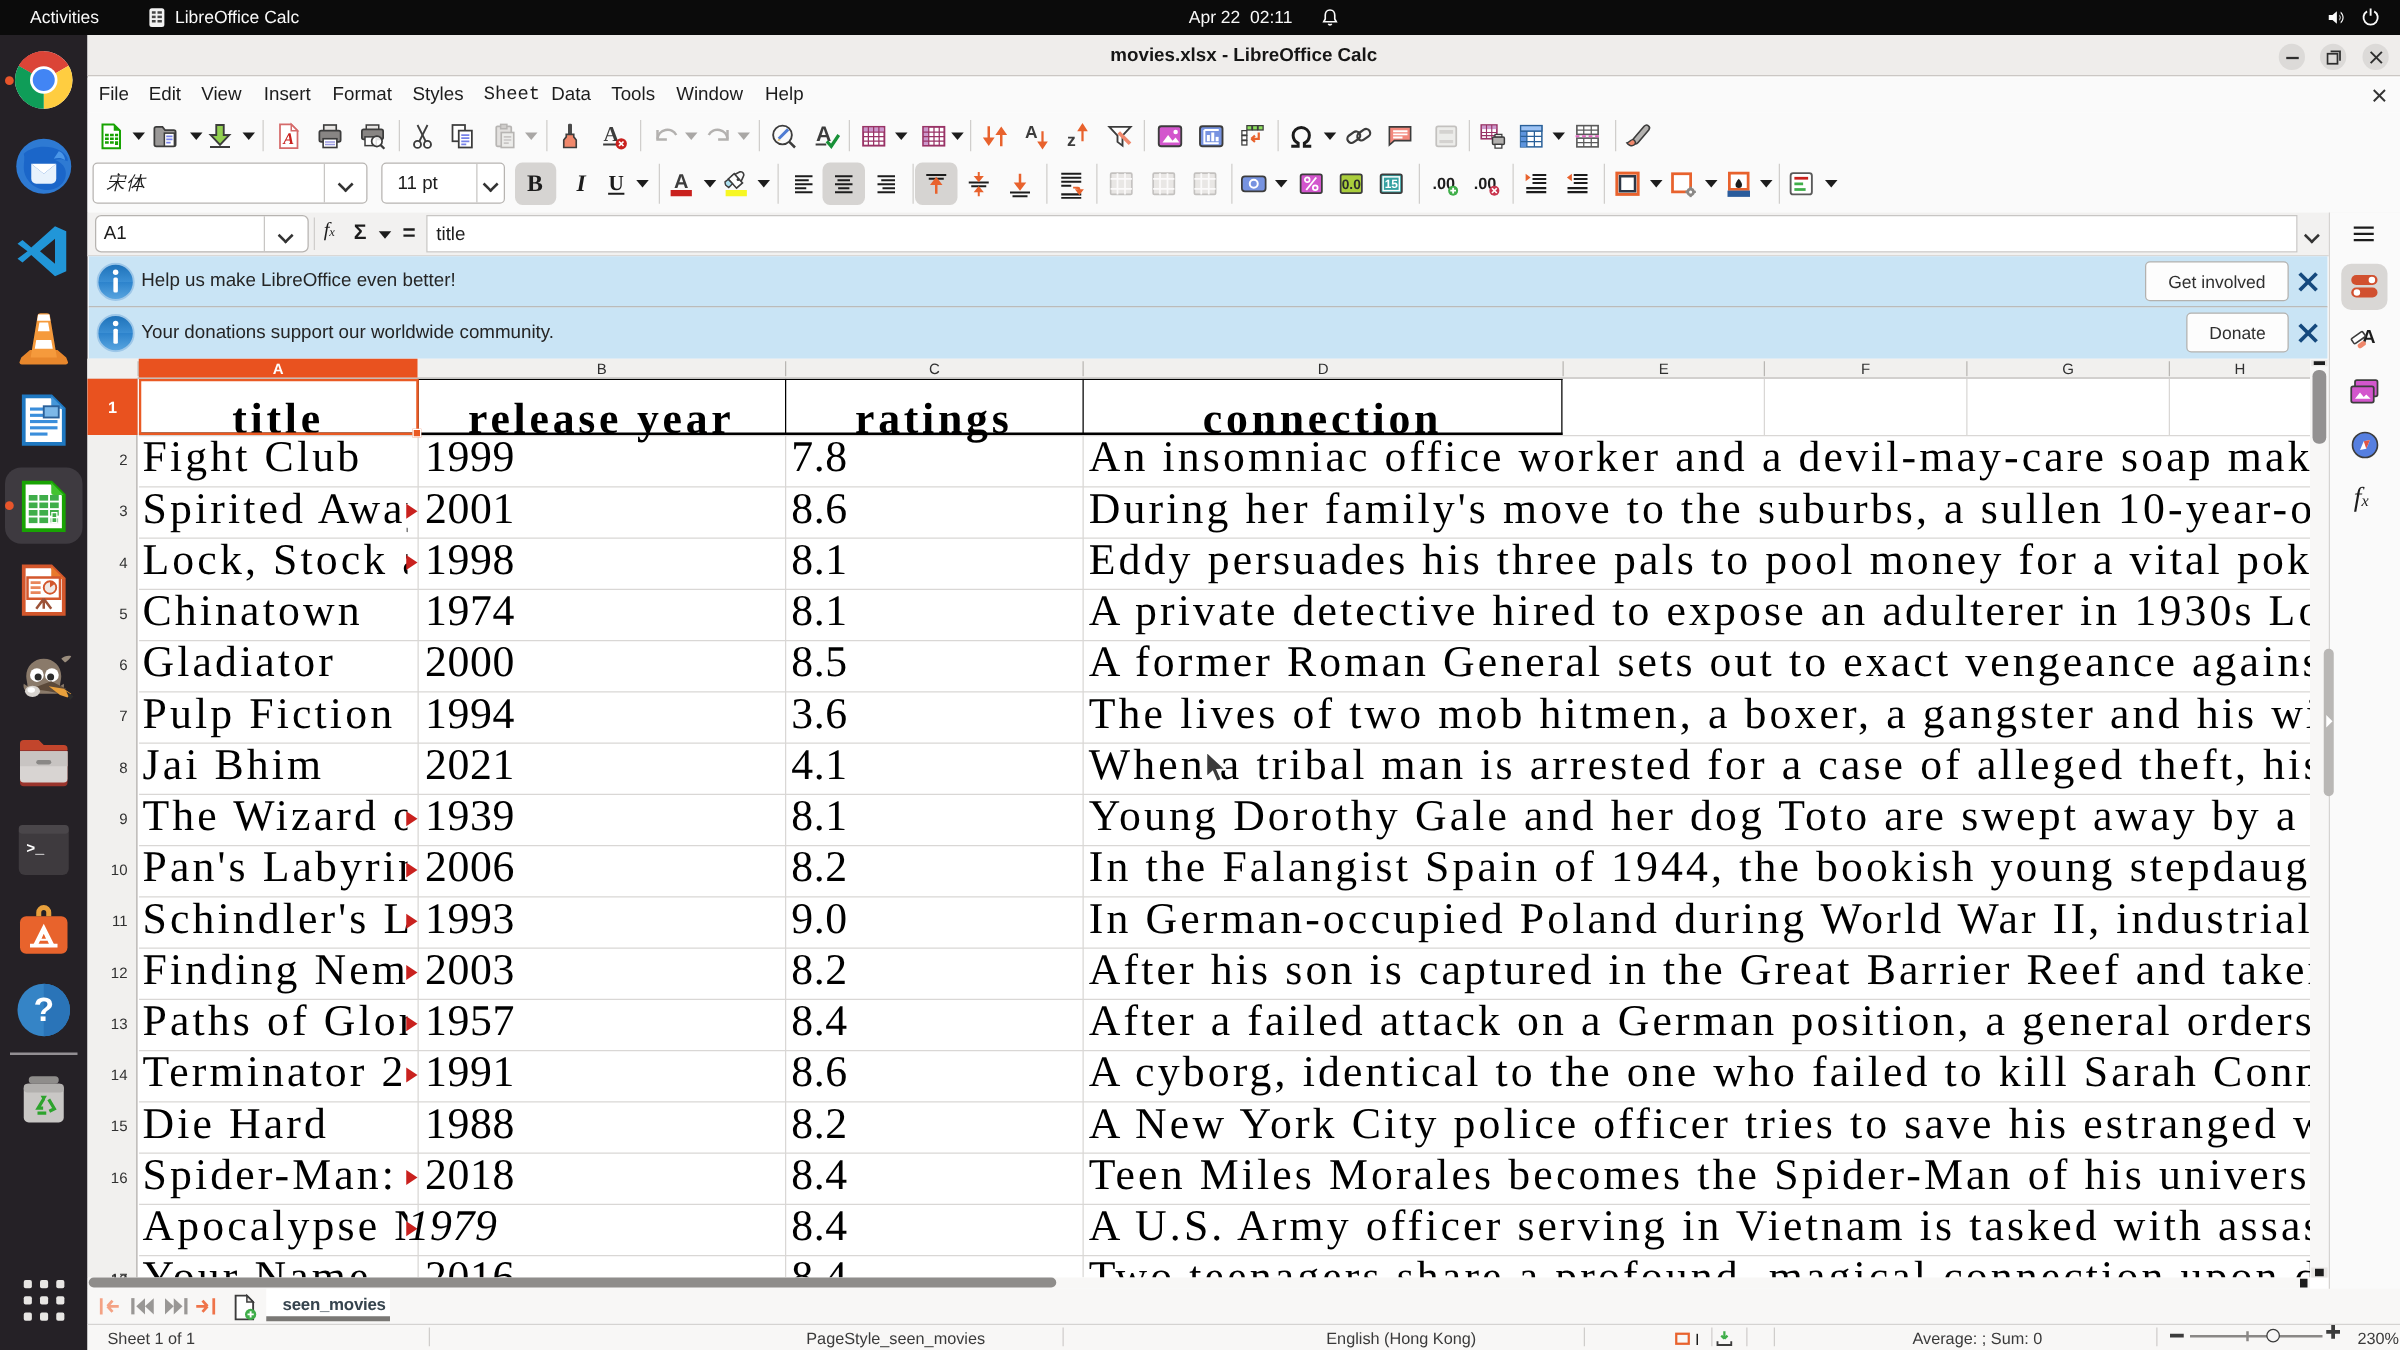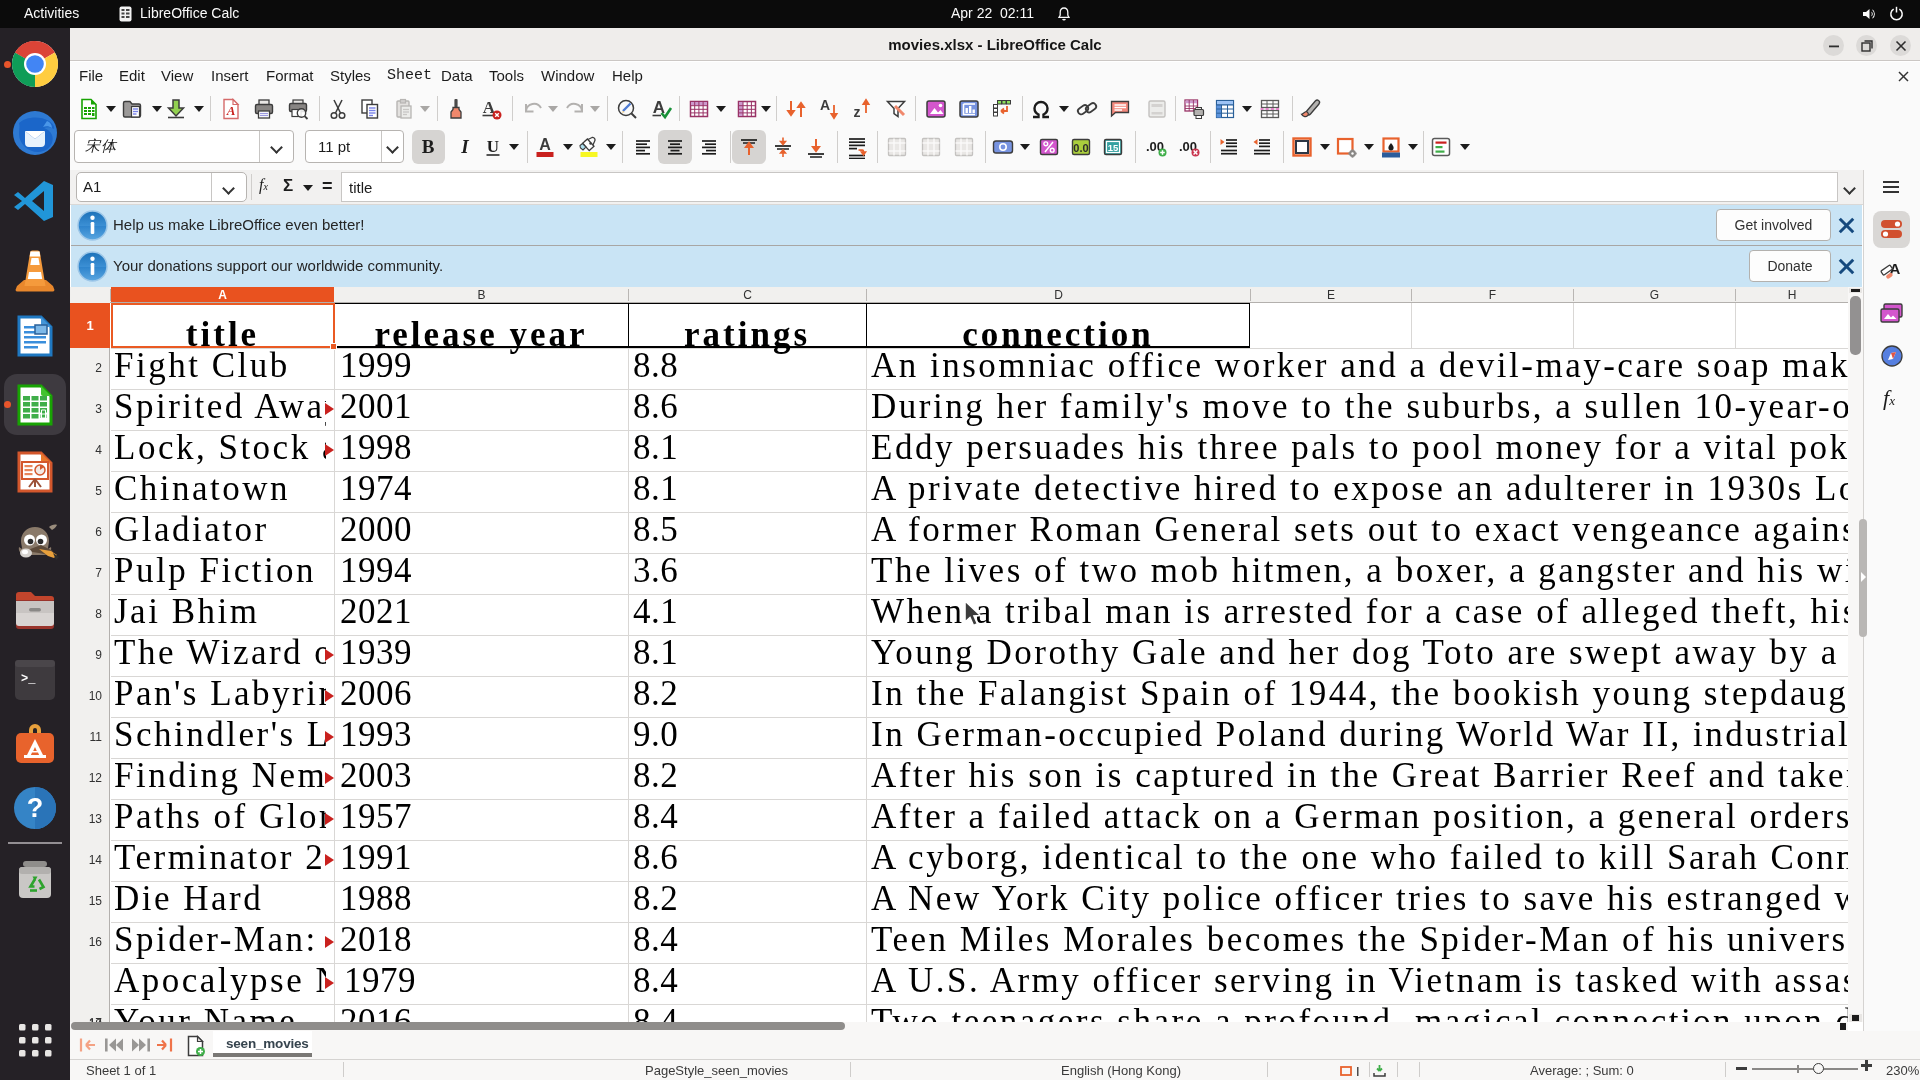--- a/index.html
+++ b/index.html
@@ -333,21 +333,21 @@
     <div class="abs" style="left:223px; top:0; width:1px; height:45px; background:#000;"></div>
     <div class="abs" style="left:517px; top:0; width:1px; height:45px; background:#000;"></div>
     <div class="abs" style="left:755px; top:0; width:1px; height:45px; background:#000;"></div>
     <div class="abs" style="left:1138px; top:0; width:1px; height:45px; background:#000;"></div>
     <div class="cell hd" style="left:0px; top:11px; width:223px; text-align:center; font-weight:bold; line-height:41px;">title</div>
     <div class="cell hd" style="left:517px; top:11px; width:238px; text-align:center; font-weight:bold; line-height:41px;">ratings</div>
     <div class="cell hd" style="left:223px; top:11px; width:294px; text-align:center; font-weight:bold; line-height:41px;">release year</div>
     <div class="cell hd" style="left:755px; top:11px; width:384px; text-align:center; font-weight:bold; line-height:41px;">connection</div>
     <div class="cell" style="left:3px; top:42px; width:212px; overflow:hidden;">Fight Club</div>
     <div class="cell yr" style="left:229px; top:42px;">1999</div>
-    <div class="cell yr" style="left:522px; top:42px;">8.8</div>
+    <div class="cell yr" style="left:522px; top:42px;">7.8</div>
     <div class="cell" style="left:760px; top:42px;">An insomniac office worker and a devil-may-care soap maker form an underground fight club</div>
     <div class="cell" style="left:3px; top:83px; width:212px; overflow:hidden;">Spirited Away</div>
     <div class="cell yr" style="left:229px; top:83px;">2001</div>
     <div class="cell yr" style="left:522px; top:83px;">8.6</div>
     <div class="cell" style="left:760px; top:83px;">During her family's move to the suburbs, a sullen 10-year-old girl wanders into a world</div>
     <div class="rtri" style="left:214px; top:100px;"></div>
     <div class="cell" style="left:3px; top:124px; width:212px; overflow:hidden;">Lock, Stock and Two Smoking Barrels</div>
     <div class="cell yr" style="left:229px; top:124px;">1998</div>
     <div class="cell yr" style="left:522px; top:124px;">8.1</div>
     <div class="cell" style="left:760px; top:124px;">Eddy persuades his three pals to pool money for a vital poker game against a powerful</div>
@@ -401,21 +401,21 @@
     <div class="cell" style="left:3px; top:575px; width:212px; overflow:hidden;">Die Hard</div>
     <div class="cell yr" style="left:229px; top:575px;">1988</div>
     <div class="cell yr" style="left:522px; top:575px;">8.2</div>
     <div class="cell" style="left:760px; top:575px;">A New York City police officer tries to save his estranged wife and several others</div>
     <div class="cell" style="left:3px; top:616px; width:212px; overflow:hidden;">Spider-Man: Into the Spider-Verse</div>
     <div class="cell yr" style="left:229px; top:616px;">2018</div>
     <div class="cell yr" style="left:522px; top:616px;">8.4</div>
     <div class="cell" style="left:760px; top:616px;">Teen Miles Morales becomes the Spider-Man of his universe, and must join with five</div>
     <div class="rtri" style="left:214px; top:633px;"></div>
     <div class="cell" style="left:3px; top:657px; width:212px; overflow:hidden;">Apocalypse Now</div>
-    <div class="cell yr" style="left:233px; top:657px;">1979</div>
+    <div class="cell yr" style="left:215px; top:657px;font-style:italic;">1979</div>
     <div class="cell yr" style="left:522px; top:657px;">8.4</div>
     <div class="cell" style="left:760px; top:657px;">A U.S. Army officer serving in Vietnam is tasked with assassinating a renegade</div>
     <div class="rtri" style="left:214px; top:674px;"></div>
     <div class="cell" style="left:3px; top:698px; width:212px; overflow:hidden;">Your Name.</div>
     <div class="cell yr" style="left:229px; top:698px;">2016</div>
     <div class="cell yr" style="left:522px; top:698px;">8.4</div>
     <div class="cell" style="left:760px; top:698px;">Two teenagers share a profound, magical connection upon discovering they are</div>
     <div class="abs" style="left:0; top:0; width:224px; height:45px; border:2px solid #ea5a23;"></div>
     <div class="abs" style="left:219px; top:40px; width:7px; height:7px; background:#ea5a23; border:1px solid #fff;"></div>
     <svg class="abs" style="left:852px; top:297px;" width="22" height="30" viewBox="0 0 22 30">

